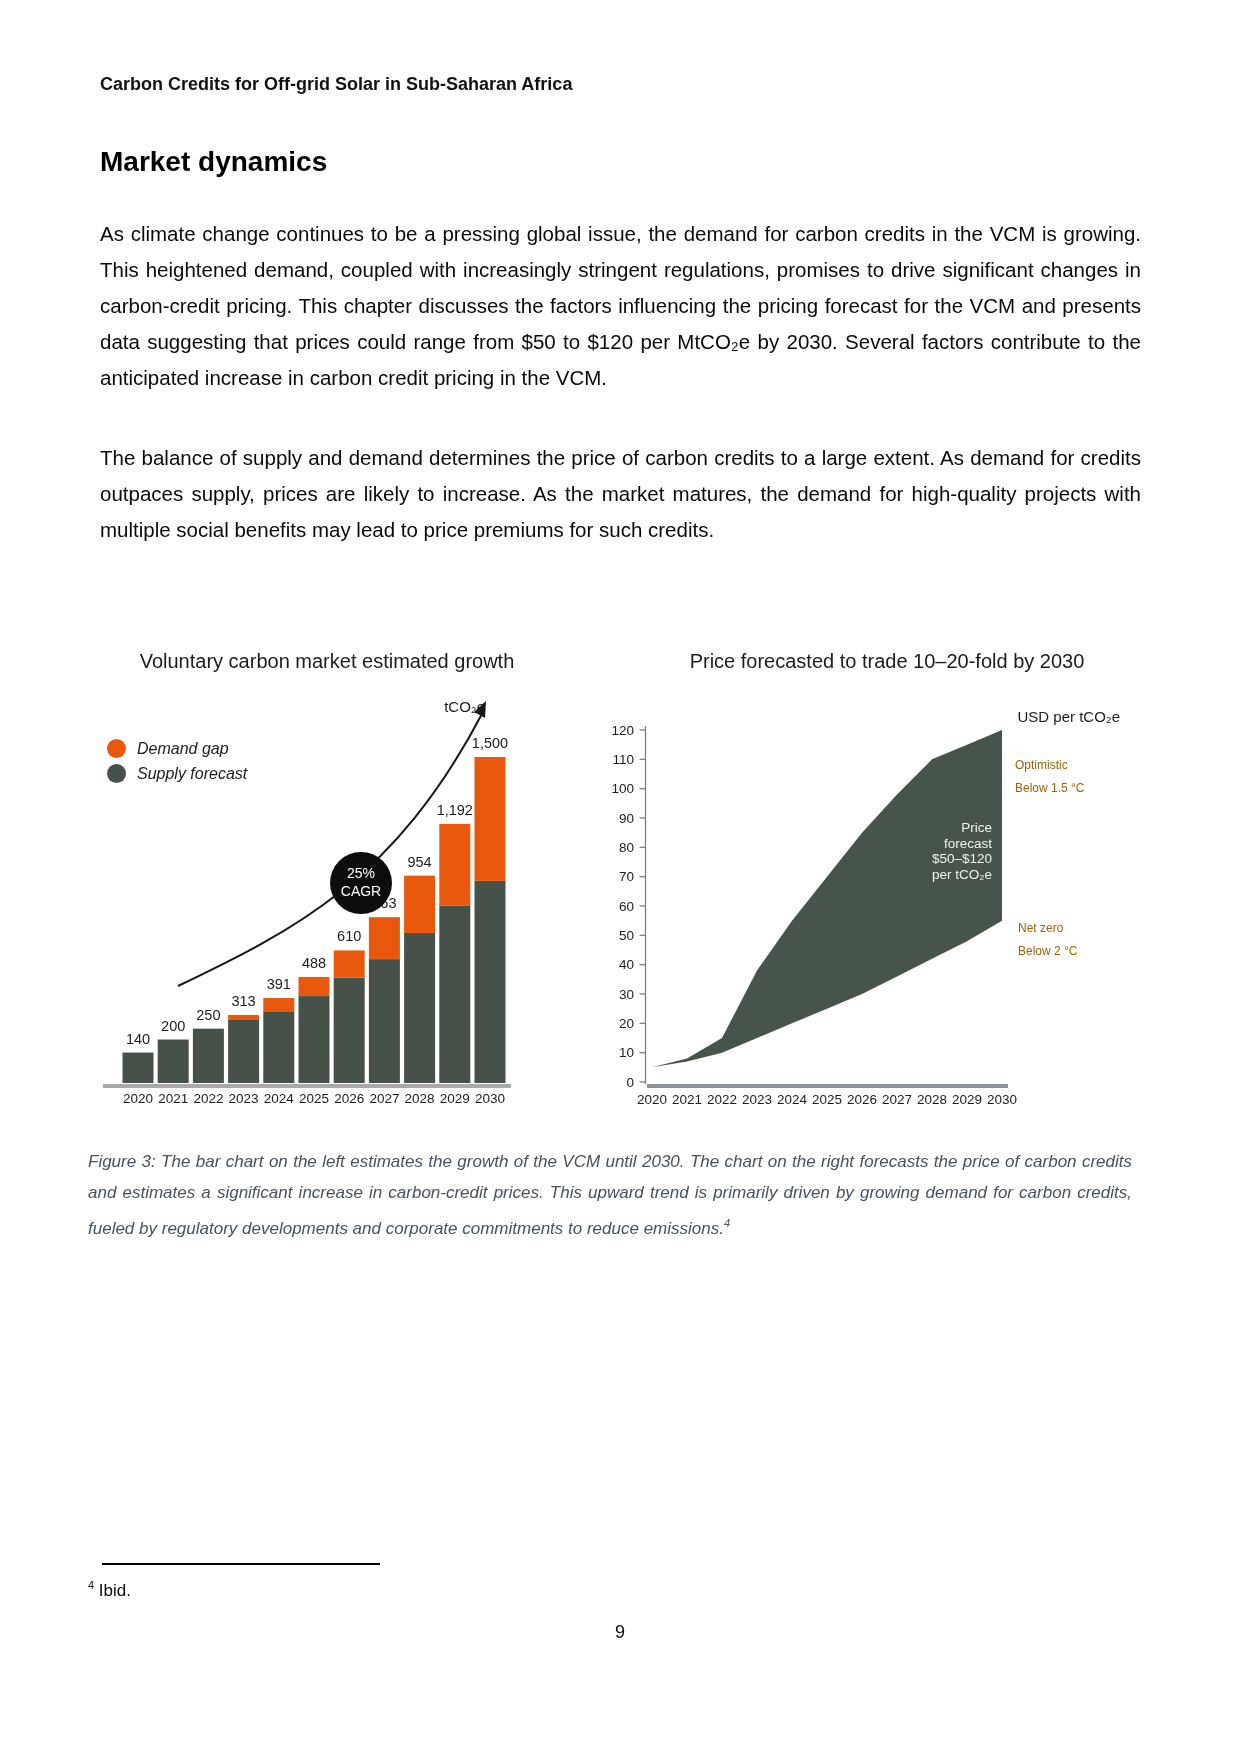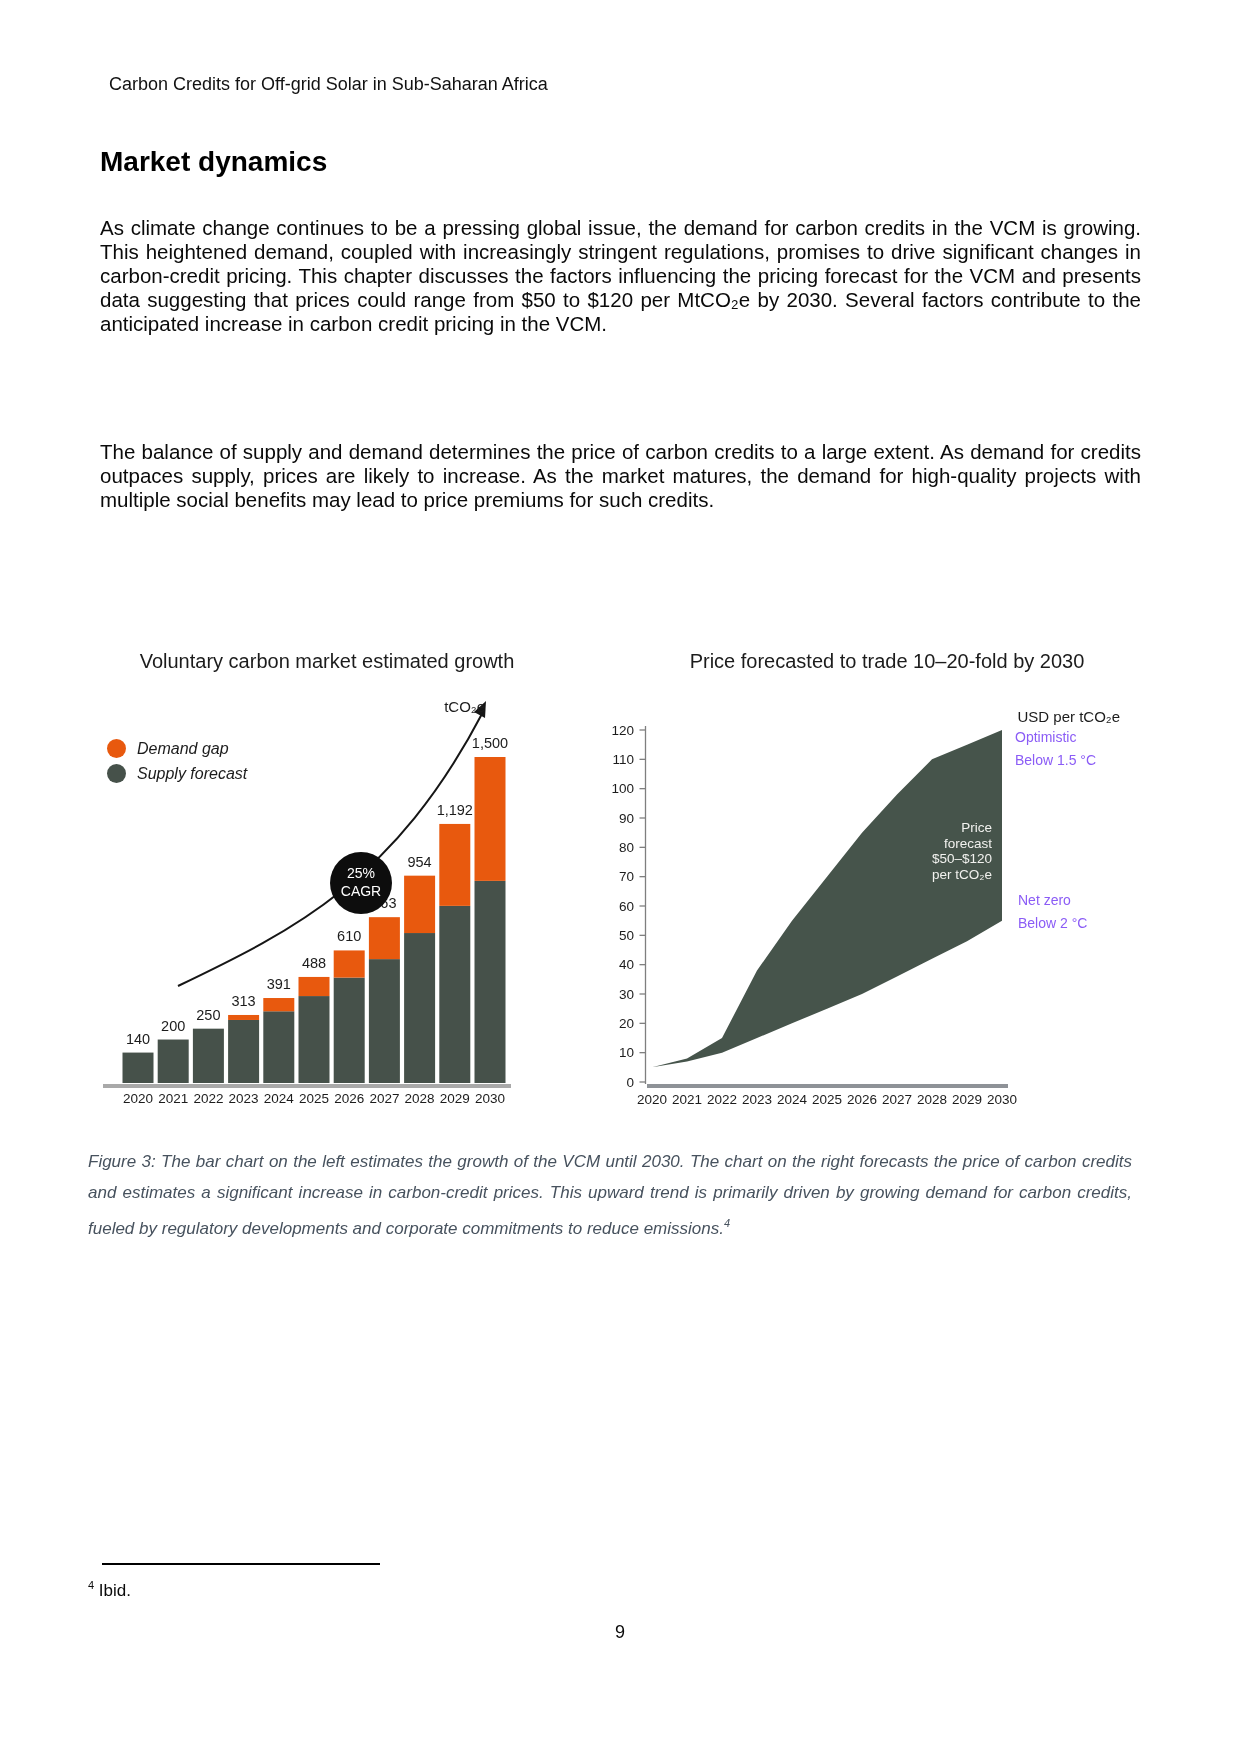--- a/index.html
+++ b/index.html
@@ -1,43 +1,43 @@
 <!DOCTYPE html>
 <html><head>
 <meta charset="utf-8">
 <style>
   html,body { margin:0; padding:0; background:#fff; }
   .page {
     position:relative; width:1240px; height:1754px; background:#ffffff;
     font-family:"Liberation Sans", sans-serif; color:#000; overflow:hidden;
   }
-  .running-header { position:absolute; left:109px; top:74px; font-size:18px; color:#111; }
+  .running-header { position:absolute; left:100px; top:74px; font-size:18px; color:#111;font-weight:bold; }
   .section-title  { position:absolute; left:100px; top:146px; font-size:28px; font-weight:bold; color:#000; }
   .para {
-    position:absolute; left:100px; width:1041px; font-size:20.5px; line-height:24px;
+    position:absolute; left:100px; width:1041px; font-size:20.5px; line-height:36px;
     text-align:justify; color:#0a0a0a;
   }
   .para-1 { top:216px; }
   .para-2 { top:440px; }
 
   .figure { position:absolute; left:100px; top:630px; width:1060px; height:490px; }
   .chart { position:absolute; top:0; height:490px; }
   .chart-left  { left:-5px; width:430px; }
   .chart-right { left:490px; width:560px; }
   .chart svg { position:absolute; left:0; top:0; }
   .chart-title { position:absolute; top:20px; left:17px; width:100%; text-align:center;
                  font-size:20px; color:#1c1c1c; }
   .axis-unit { position:absolute; font-size:15px; color:#1c1c1c; text-align:right; }
   .axis-unit-left  { top:68px; left:0; width:390px; }
   .axis-unit-right { top:70px; left:0; width:530px;margin-top:8px; }
   .legend { position:absolute; left:12px; top:106px; }
   .legend-item { display:flex; align-items:center; height:25px; }
   .legend-item .dot { width:19px; height:19px; border-radius:50%; margin-right:11px; flex:0 0 auto; }
   .legend-label { font-size:16px; color:#1c1c1c;font-style:italic; }
-  .anno { position:absolute; font-size:14px; line-height:23px; color:#8b5cf6; }
+  .anno { position:absolute; font-size:12px; line-height:23px; color:#a16207;margin-top:28px; }
   .anno-optimistic { left:425px; top:96px; }
   .anno-netzero    { left:428px; top:259px; }
   svg text { font-family:"Liberation Sans", sans-serif; }
 
   .caption {
     position:absolute; left:88px; top:1146px; width:1044px;
     font-size:17px; line-height:31px; font-style:italic; color:#47525e; text-align:justify;
   }
   .caption sup { font-size:11px; }
   .footnote-rule { position:absolute; left:102px; top:1563px; width:278px; height:2px; background:#000; }

